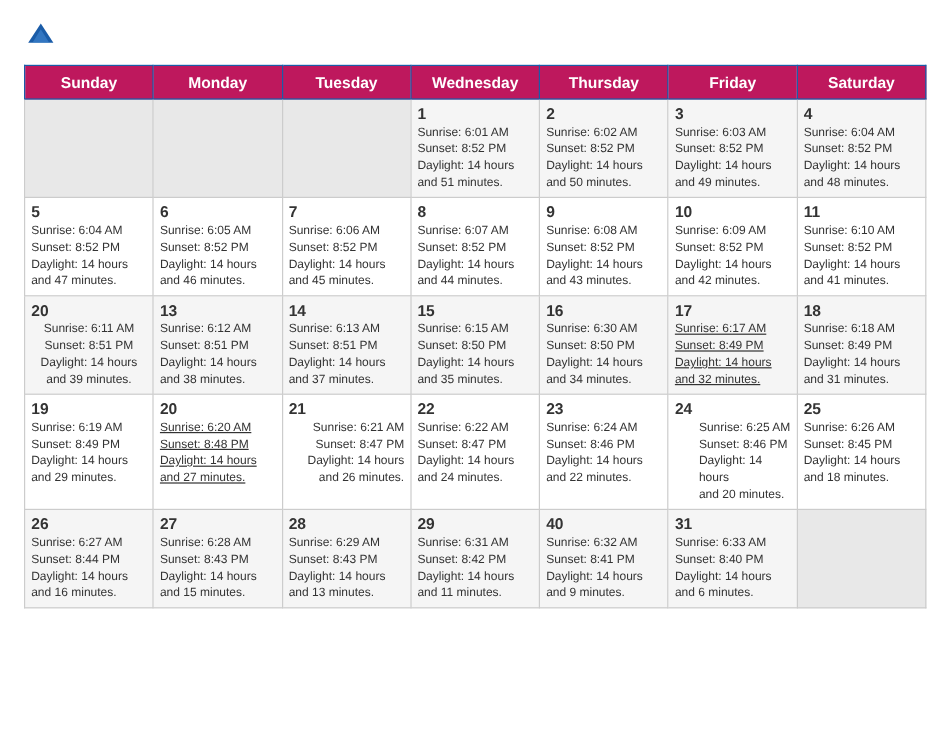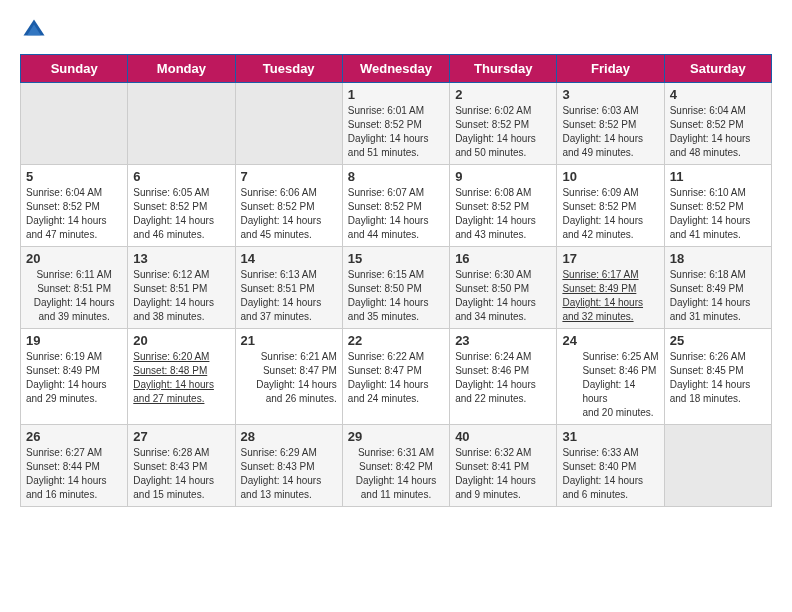--- a/index.html
+++ b/index.html
@@ -337,21 +337,21 @@
           </td>
           <td>
             <span class="day-num">28</span>
             <div class="cell-info" style="white-space: pre-line;">Sunrise: 6:29 AM
 Sunset: 8:43 PM
 Daylight: 14 hours
 and 13 minutes.</div>
           </td>
           <td>
             <span class="day-num">29</span>
-            <div class="cell-info" style="white-space: pre-line; text-align: center;">Sunrise: 6:31 AM
+            <div class="cell-info" style="white-space: pre-line;">Sunrise: 6:31 AM
 Sunset: 8:42 PM
 Daylight: 14 hours
 and 11 minutes.</div>
           </td>
           <td>
             <span class="day-num">40</span>
             <div class="cell-info" style="white-space: pre-line;">Sunrise: 6:32 AM
 Sunset: 8:41 PM
 Daylight: 14 hours
 and 9 minutes.</div>

